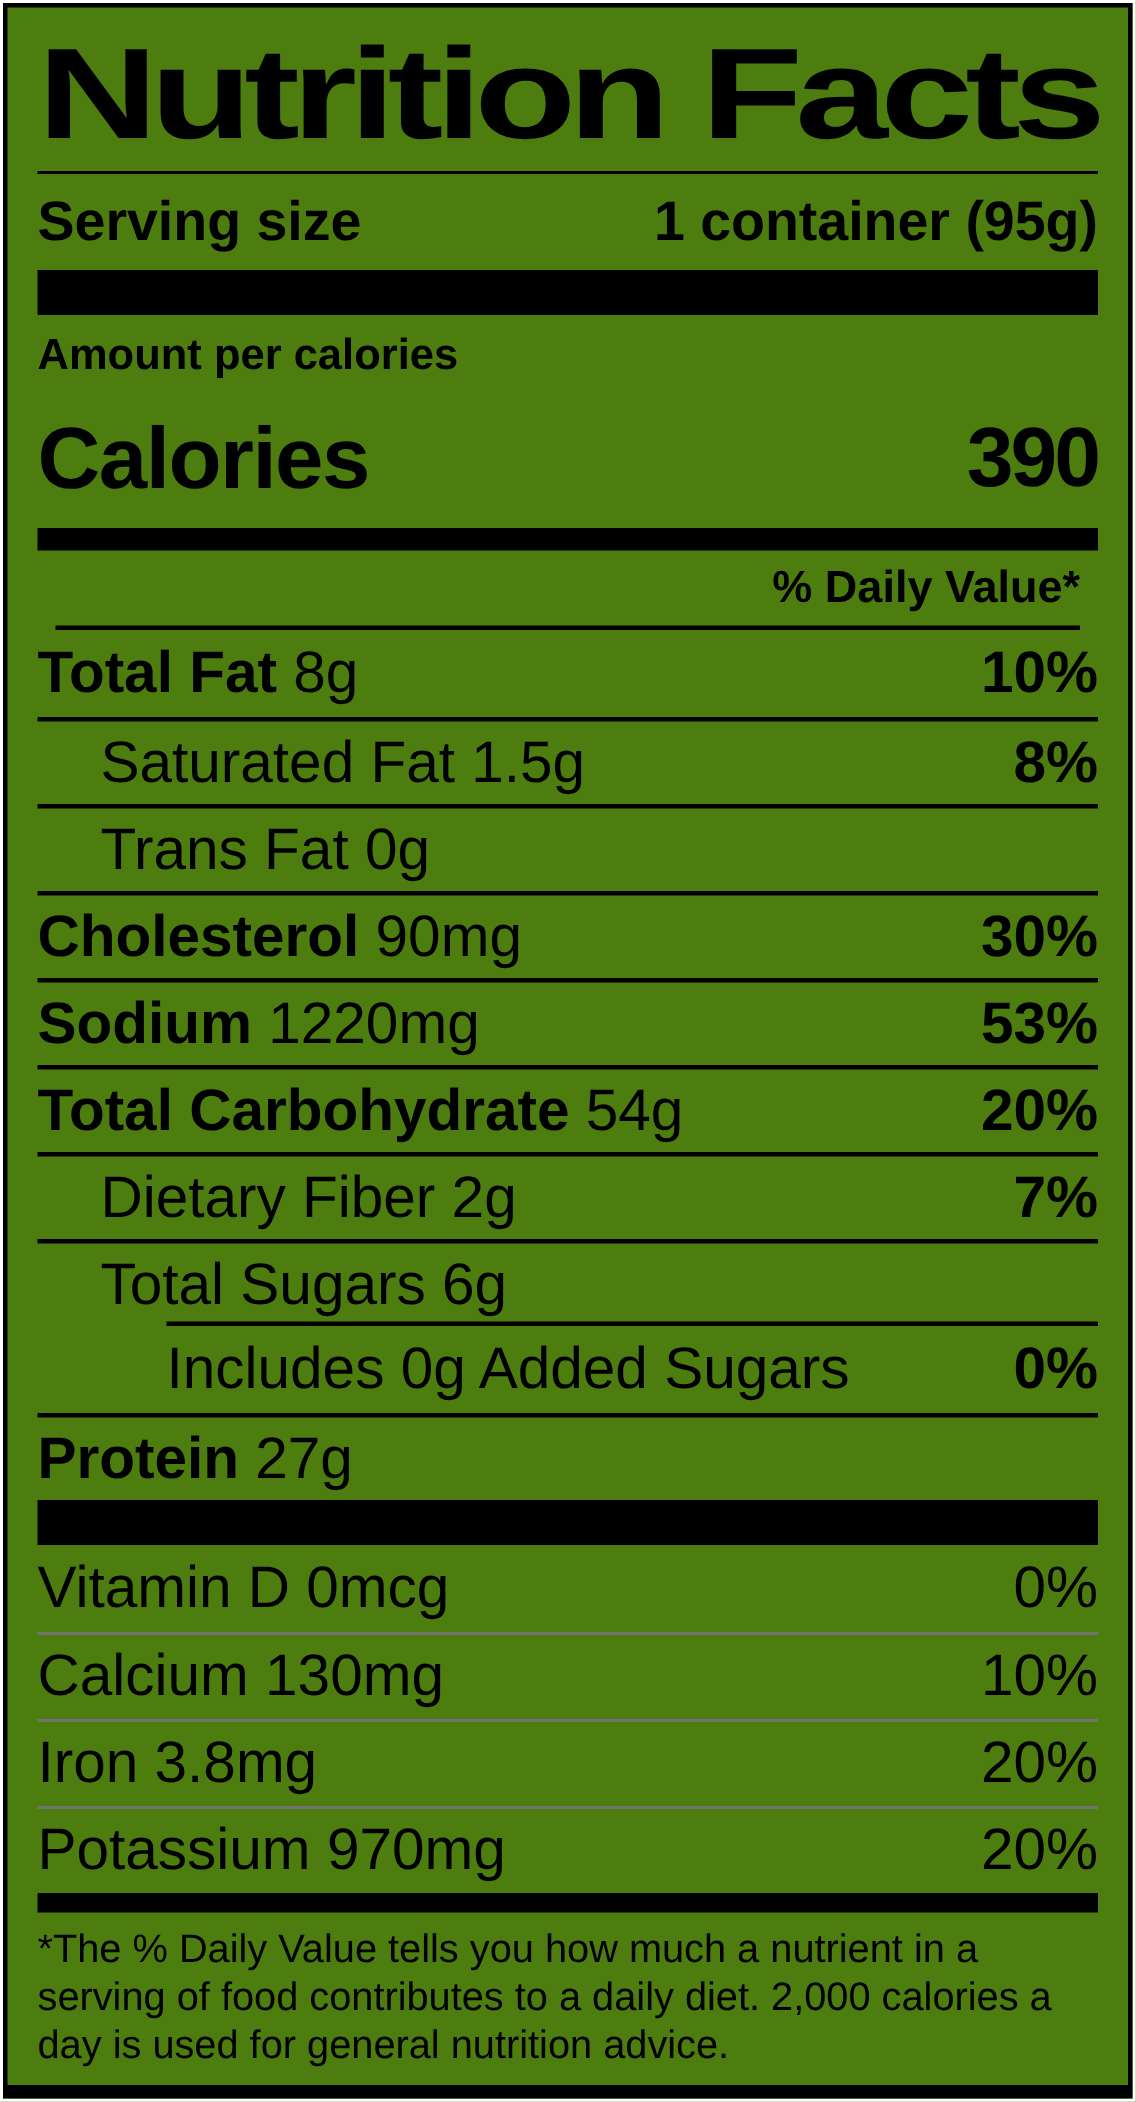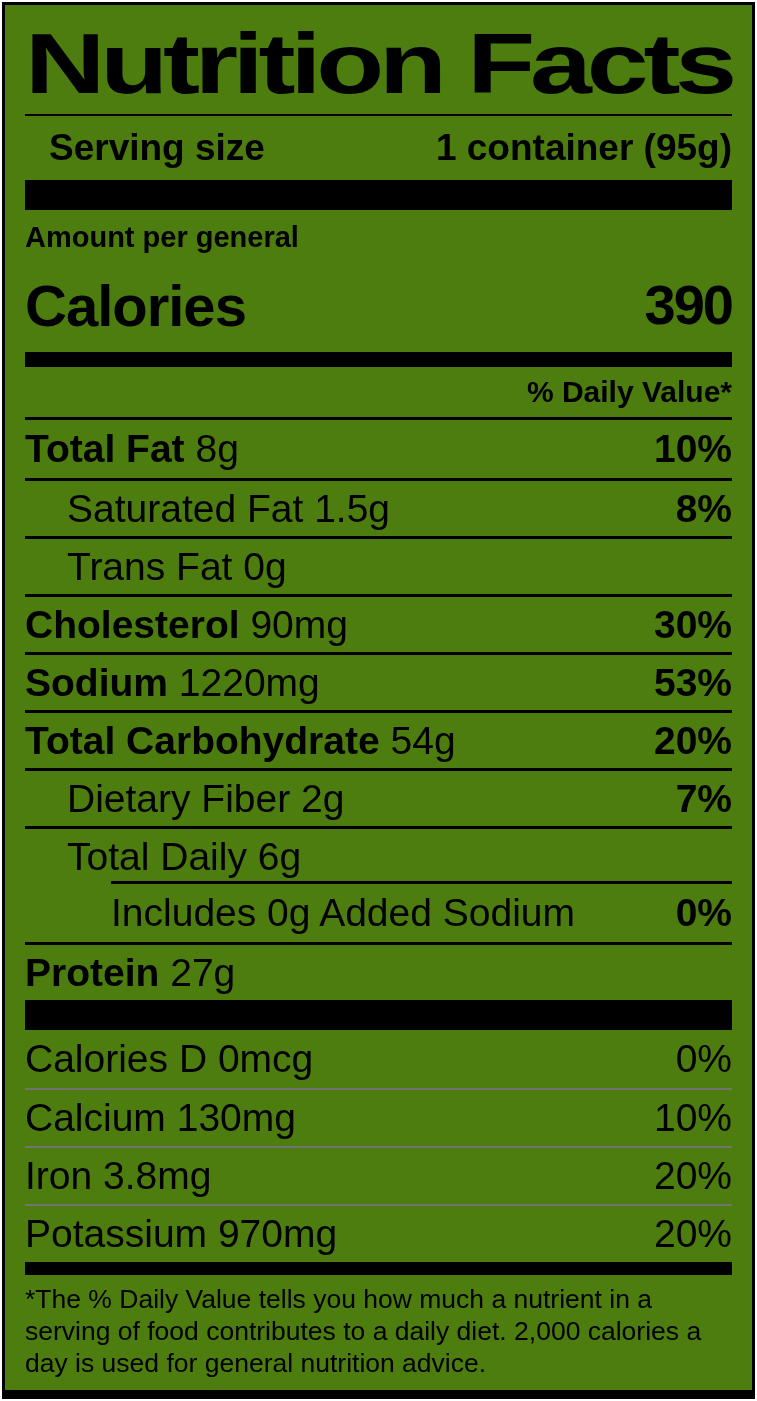--- a/index.html
+++ b/index.html
@@ -35,21 +35,21 @@
     line-height: 1;
     transform-origin: 0 50%;
     display: inline-block;
   }
   .thin-rule { height: 0; border-top: 2px solid #000; margin: 0 20px; }
 
   
   .serving-row {
     height: 64px;
     display: flex; align-items: center; justify-content: space-between;
-    font-size: 37px; font-weight: bold; margin-left: 24px;
+    font-size: 37px; font-weight: bold;
   }
 
   
   .bar { background: #000; margin: 0 20px; }
   .bar-thick { height: 30px; }
   .bar-medium { height: 15px; }
   .bar-small { height: 13px; }
 
   
   .amount-line { padding-top: 12px; height: 36px; font-size: 29px; font-weight: bold; line-height: 1.1; }
@@ -59,21 +59,21 @@
   }
   .calories-label { font-size: 58px; font-weight: bold; letter-spacing: -1px; }
   .calories-value { font-size: 56px; font-weight: bold; line-height: 1; letter-spacing: -2px; }
 
   
   .dv-header {
     height: 50px;
     display: flex; align-items: center; justify-content: flex-end;
     font-size: 30px; font-weight: bold;
     border-bottom: 3px solid #000;
-    margin: 0 20px; padding: 0;
+    margin: 0 32px; padding: 0;
   }
 
   
   .rows { }
   .row {
     box-sizing: border-box;
     height: 58px;
     margin: 0 20px;
     display: flex; align-items: center; justify-content: space-between;
     font-size: 39px;
@@ -114,21 +114,21 @@
 
   <div class="thin-rule"></div>
 
   <div class="serving-row pad">
     <span>Serving size</span>
     <span>1 container (95g)</span>
   </div>
 
   <div class="bar bar-thick"></div>
 
-  <div class="amount-line pad">Amount per general</div>
+  <div class="amount-line pad">Amount per calories</div>
 
   <div class="calories-row pad">
     <span class="calories-label">Calories</span>
     <span class="calories-value">390</span>
   </div>
 
   <div class="bar bar-medium"></div>
 
   <div class="dv-header">% Daily Value*</div>
 
@@ -163,42 +163,42 @@
       <span class="name"><span class="b">Total Carbohydrate</span> <span>54g</span></span>
       <span class="dv">20%</span>
     </div>
 
     <div class="row">
       <span class="name ind1"><span>Dietary Fiber</span> <span>2g</span></span>
       <span class="dv">7%</span>
     </div>
 
     <div class="row">
-      <span class="name ind1"><span>Total Daily</span> <span>6g</span></span>
+      <span class="name ind1"><span>Total Sugars</span> <span>6g</span></span>
       <span class="dv"></span>
     </div>
 
     <div class="row rule-indent">
-      <span class="name ind2"><span>Includes 0g Added Sodium</span></span>
+      <span class="name ind2"><span>Includes 0g Added Sugars</span></span>
       <span class="dv">0%</span>
     </div>
 
     <div class="row">
       <span class="name"><span class="b">Protein</span> <span>27g</span></span>
       <span class="dv"></span>
     </div>
 
   </div>
 
   <div class="bar bar-thick"></div>
 
   <div class="rows">
 
     <div class="row vrow first">
-      <span class="name"><span>Calories D</span> <span>0mcg</span></span>
+      <span class="name"><span>Vitamin D</span> <span>0mcg</span></span>
       <span class="dv reg">0%</span>
     </div>
 
     <div class="row vrow">
       <span class="name"><span>Calcium</span> <span>130mg</span></span>
       <span class="dv reg">10%</span>
     </div>
 
     <div class="row vrow">
       <span class="name"><span>Iron</span> <span>3.8mg</span></span>

